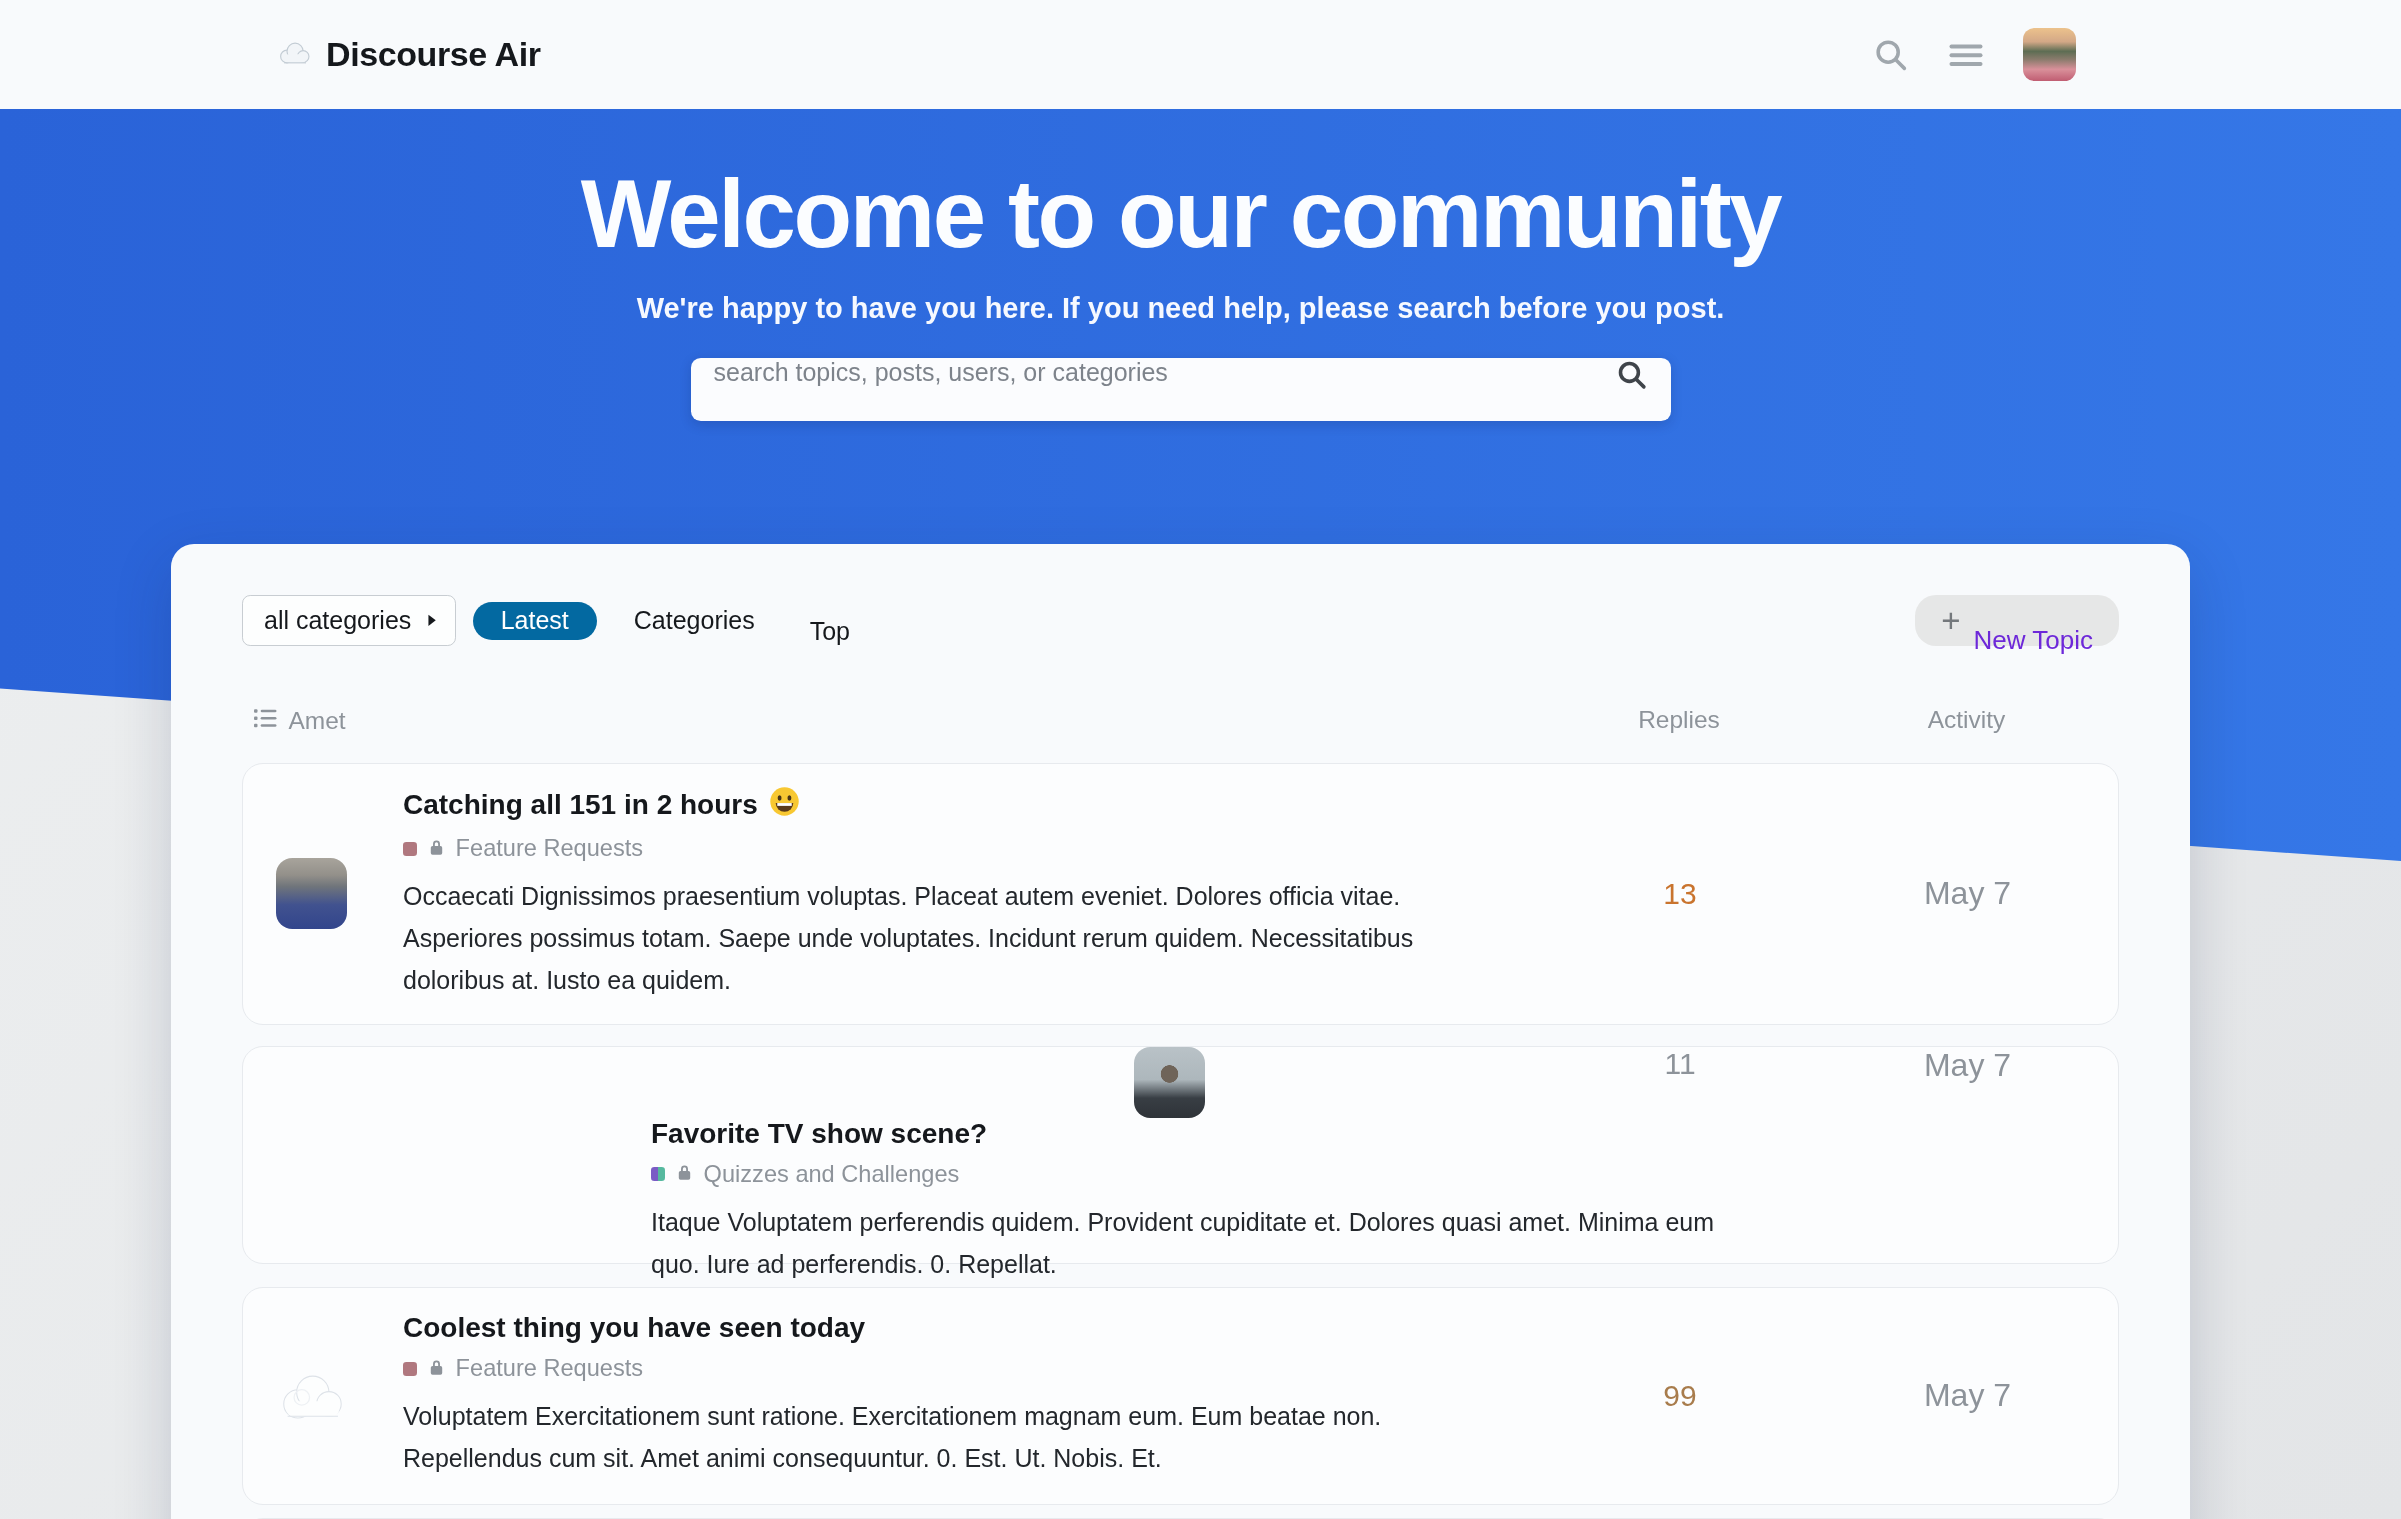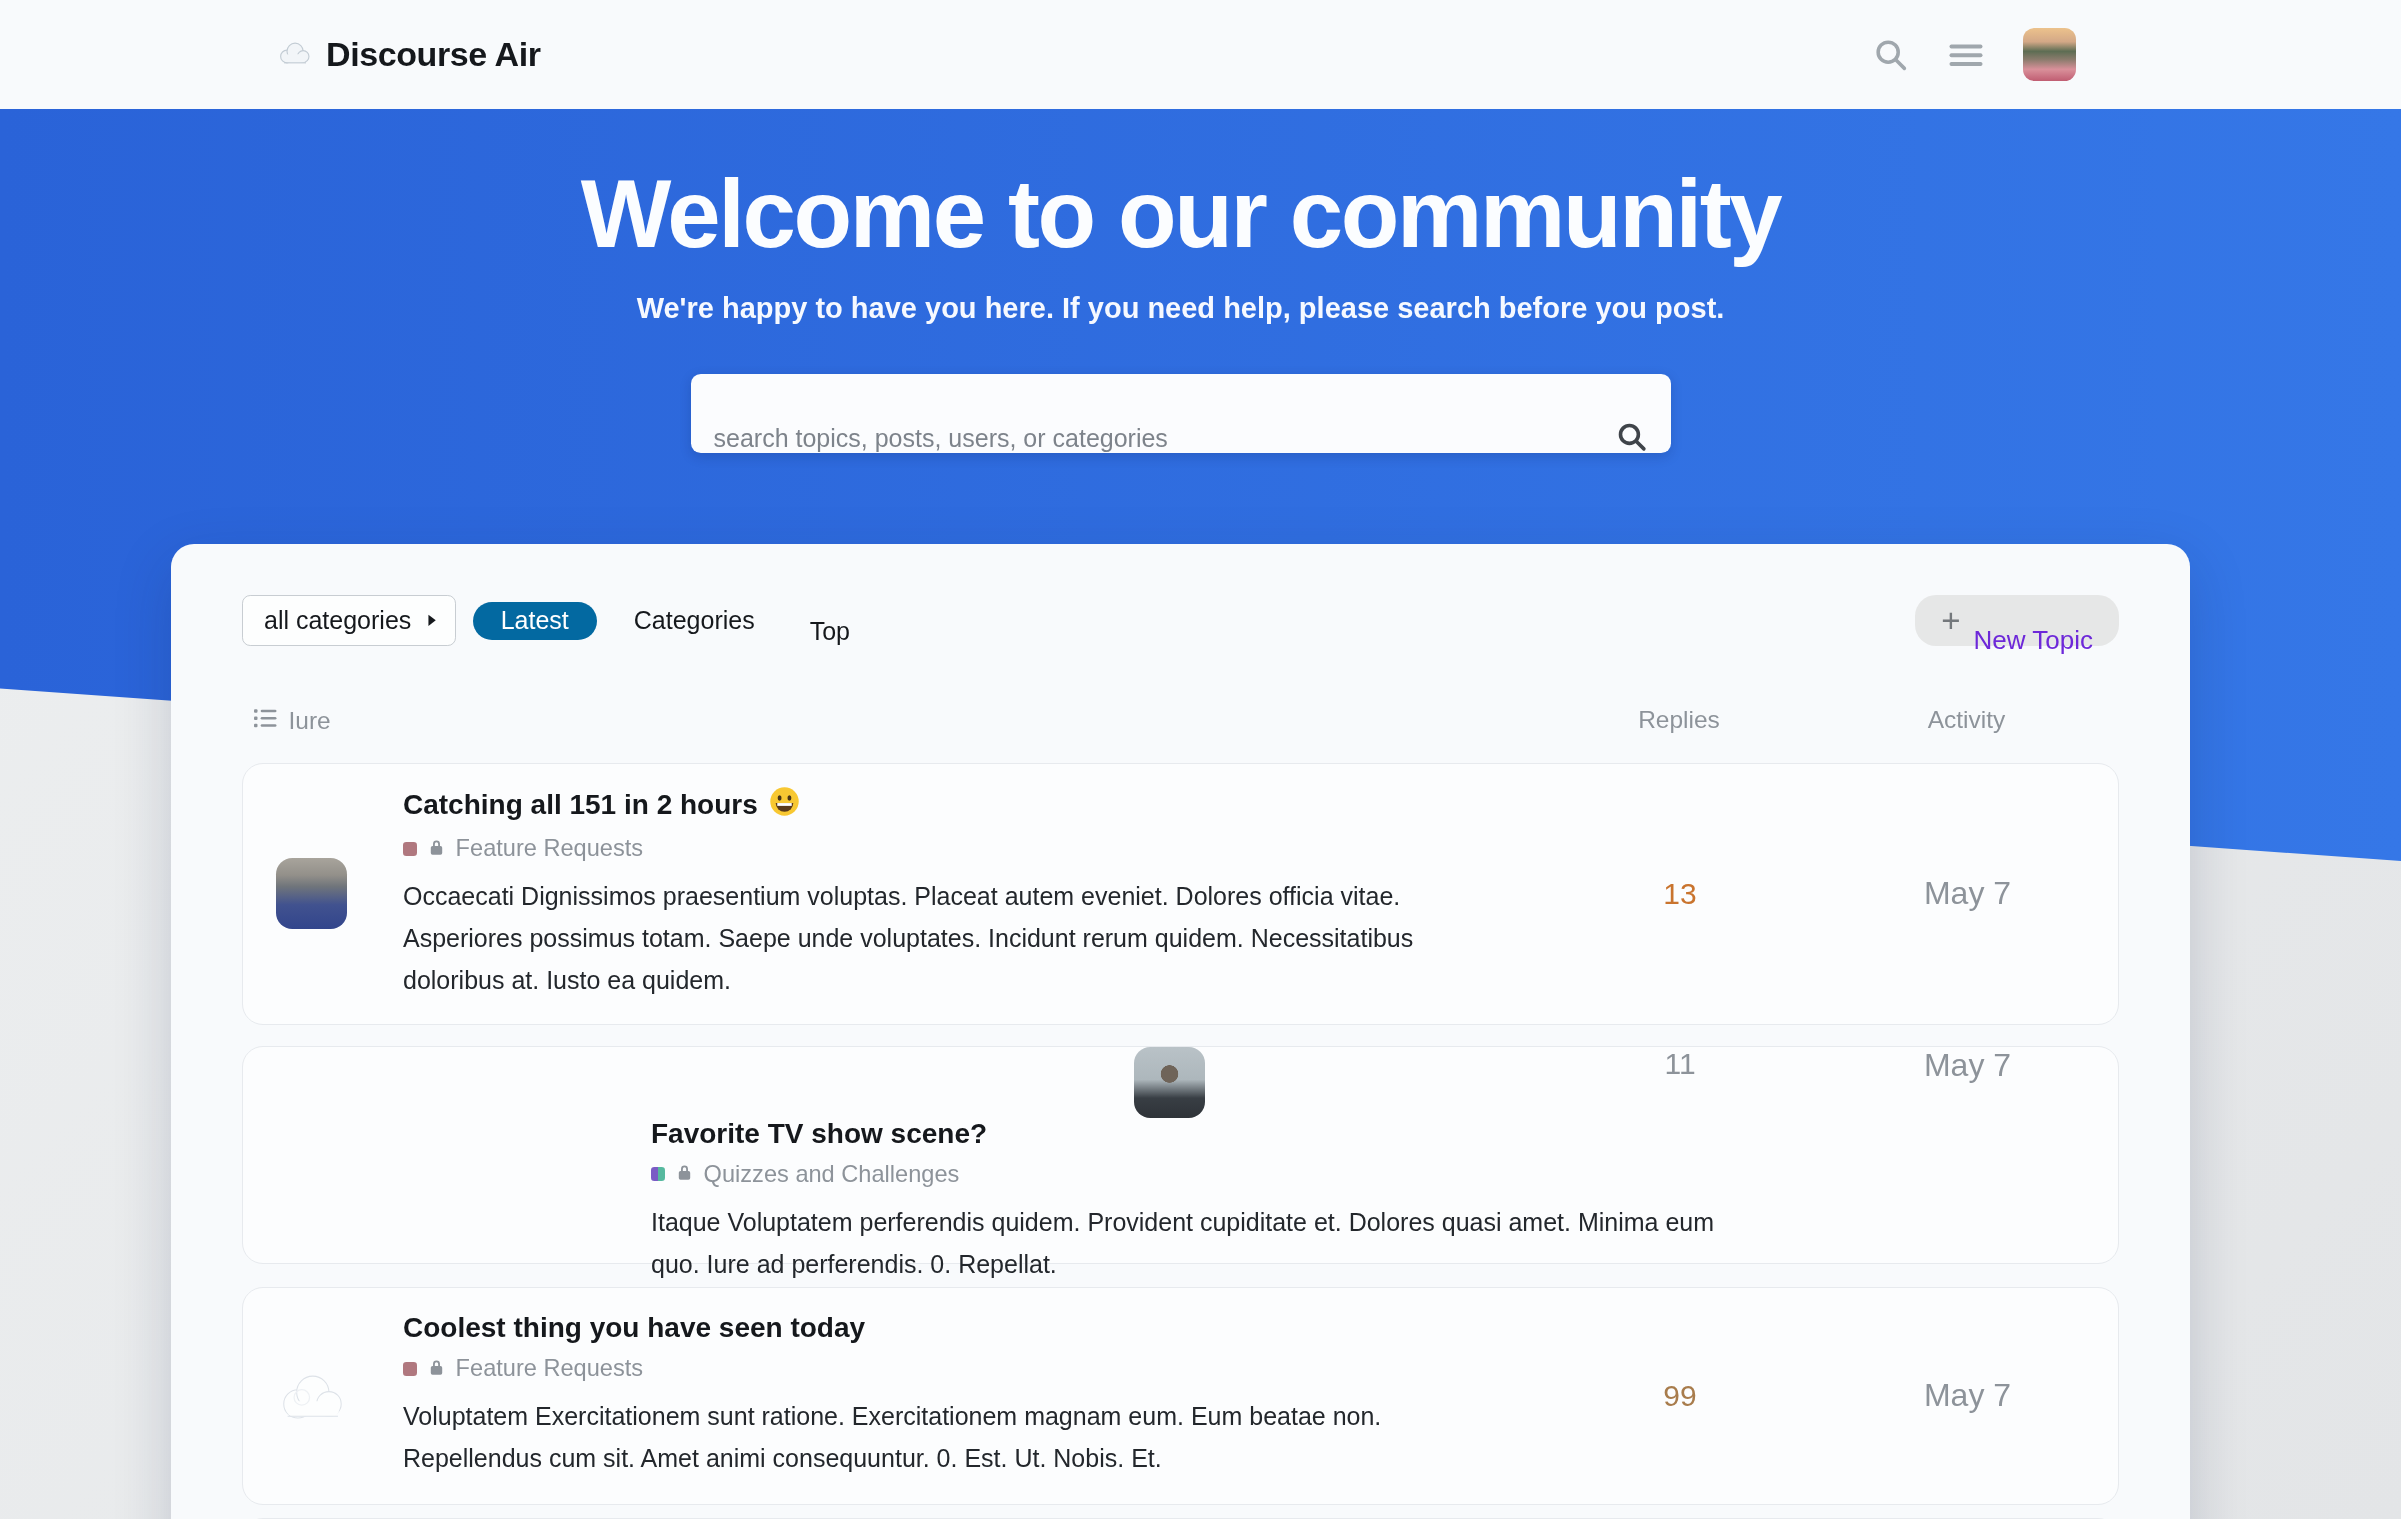--- a/index.html
+++ b/index.html
@@ -19,22 +19,22 @@
     background:linear-gradient(180deg,#ecc28c 0%,#d3a887 26%,#5d6d53 44%,#8d7c6e 60%,#d9909a 78%,#c05d72 100%); }
 
   
   .hero { position:absolute; top:87px; left:0; width:100%; height:774px; z-index:5;
     background:linear-gradient(90deg,#2a63d8 0%,#3577e7 100%);
     clip-path:polygon(0 0,100% 0,100% 100%,0 77.7%); }
   .hero-inner { position:absolute; left:0; width:2361px; text-align:center; }
   .hero-title { top:72px; font-size:96px; font-weight:700; color:#fbfdff; letter-spacing:-2.4px; }
   .hero-sub { top:205px; font-size:29px; font-weight:700; color:#f6f9ff; }
   .hero-search { top:271px; }
-  .search-box { width:980px; height:79px; margin:16px auto; background:#fbfcfe; border-radius:9.8px;
-    display:flex; align-items:flex-end; padding:0 23px; box-shadow:0 3.3px 11.4px rgba(10,30,80,.18); }
+  .search-box { width:980px; height:63px; margin:0 auto; background:#fbfcfe; border-radius:9.8px;
+    display:flex; align-items:flex-start; padding:0 23px; box-shadow:0 3.3px 11.4px rgba(10,30,80,.18); }
   .search-box input { flex:1; border:none; outline:none; background:transparent;
     font-family:"Liberation Sans",sans-serif; font-size:25px; color:#30343a; }
   .search-box input::placeholder { color:#7d838b; opacity:1; }
 
   
   .card { position:absolute; top:544px; left:171px; width:2019px; height:1141px; z-index:10;
     background:#f8fafc; border-radius:23px; box-shadow:0 19.6px 57px rgba(20,35,70,.18);
     padding:51px 71px 0 71px; }
 
   .toolbar { display:flex; align-items:center; height:51px; }
@@ -170,21 +170,21 @@
         <span>
           <svg width="24.5" height="24.5" viewBox="0 0 24 24" fill="#8d939a">
             <rect x="1" y="3.2" width="3.4" height="3.4" rx="1"></rect>
               <rect x="7.5" y="3.6" width="15.5" height="2.6" rx="1.3"></rect>
             <rect x="1" y="10.3" width="3.4" height="3.4" rx="1"></rect>
               <rect x="7.5" y="10.7" width="15.5" height="2.6" rx="1.3"></rect>
             <rect x="1" y="17.4" width="3.4" height="3.4" rx="1"></rect>
               <rect x="7.5" y="17.8" width="15.5" height="2.6" rx="1.3"></rect>
           </svg>
         </span>
-        <span>Iure</span>
+        <span>Amet</span>
       </span>
       <span class="replies-h">Replies</span>
       <span class="activity-h">Activity</span>
     </div>
 
     <div class="topic-row row-1">
       <span class="avatar-lg av-photo-1"></span>
       <div class="row-text">
         <div class="row-title">
           <span>Catching all 151 in 2 hours</span>

